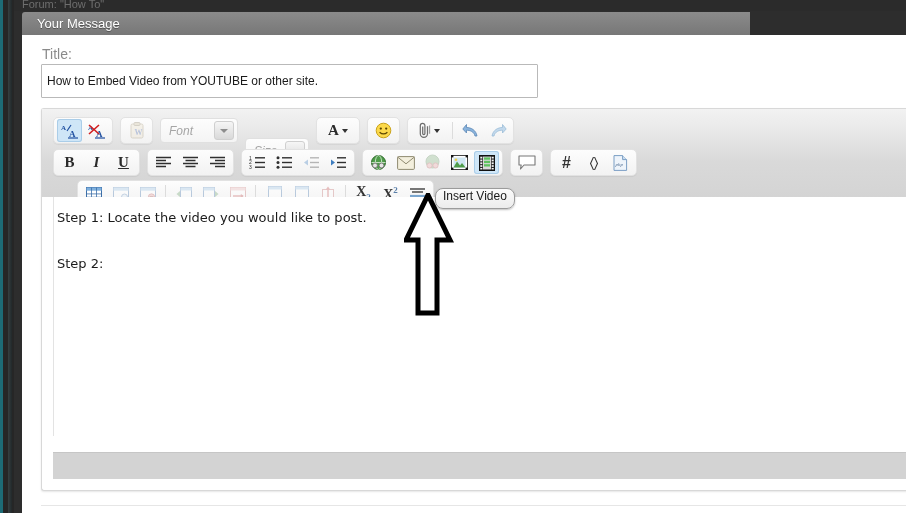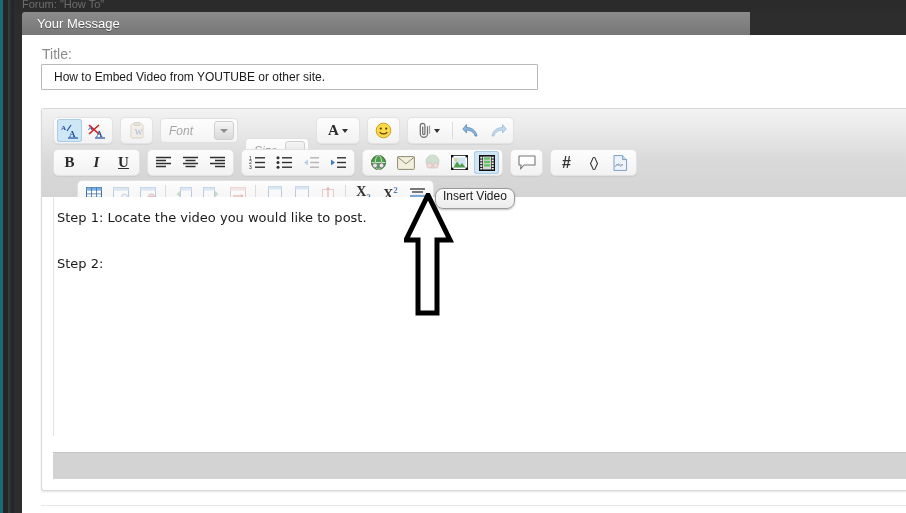--- a/index.html
+++ b/index.html
@@ -39,24 +39,24 @@
   .panel-body {
     position:absolute; left:22px; top:35px; width:884px; height:478px; background:#ffffff;
   }
 
   
   .title-label {
     position:absolute; left:42px; top:45px;
     color:#8a8a8a; font-size:14px; line-height:18px;text-align:right;
   }
   .title-input {
-    position:absolute; left:41px; top:64px; width:497px; height:26px;
+    position:absolute; left:41px; top:64px; width:497px; height:34px;
     border:1px solid #b9b9b9; background:#ffffff; border-radius:1px;
     font-family:"Liberation Sans",sans-serif; font-size:12px; color:#1a1a1a;
-    padding:0 12px; line-height:21px; outline:none;
+    padding:0 5px; line-height:21px; outline:none;
   }
 
   
   .editor-frame {
     position:absolute; left:41px; top:108px; width:866px; height:383px;
     background:#ffffff;
     border:1px solid #d8d8d8; border-right:none;
     border-radius:3px 0 0 3px;
     box-shadow:0 1px 2px rgba(0,0,0,.10);
   }

